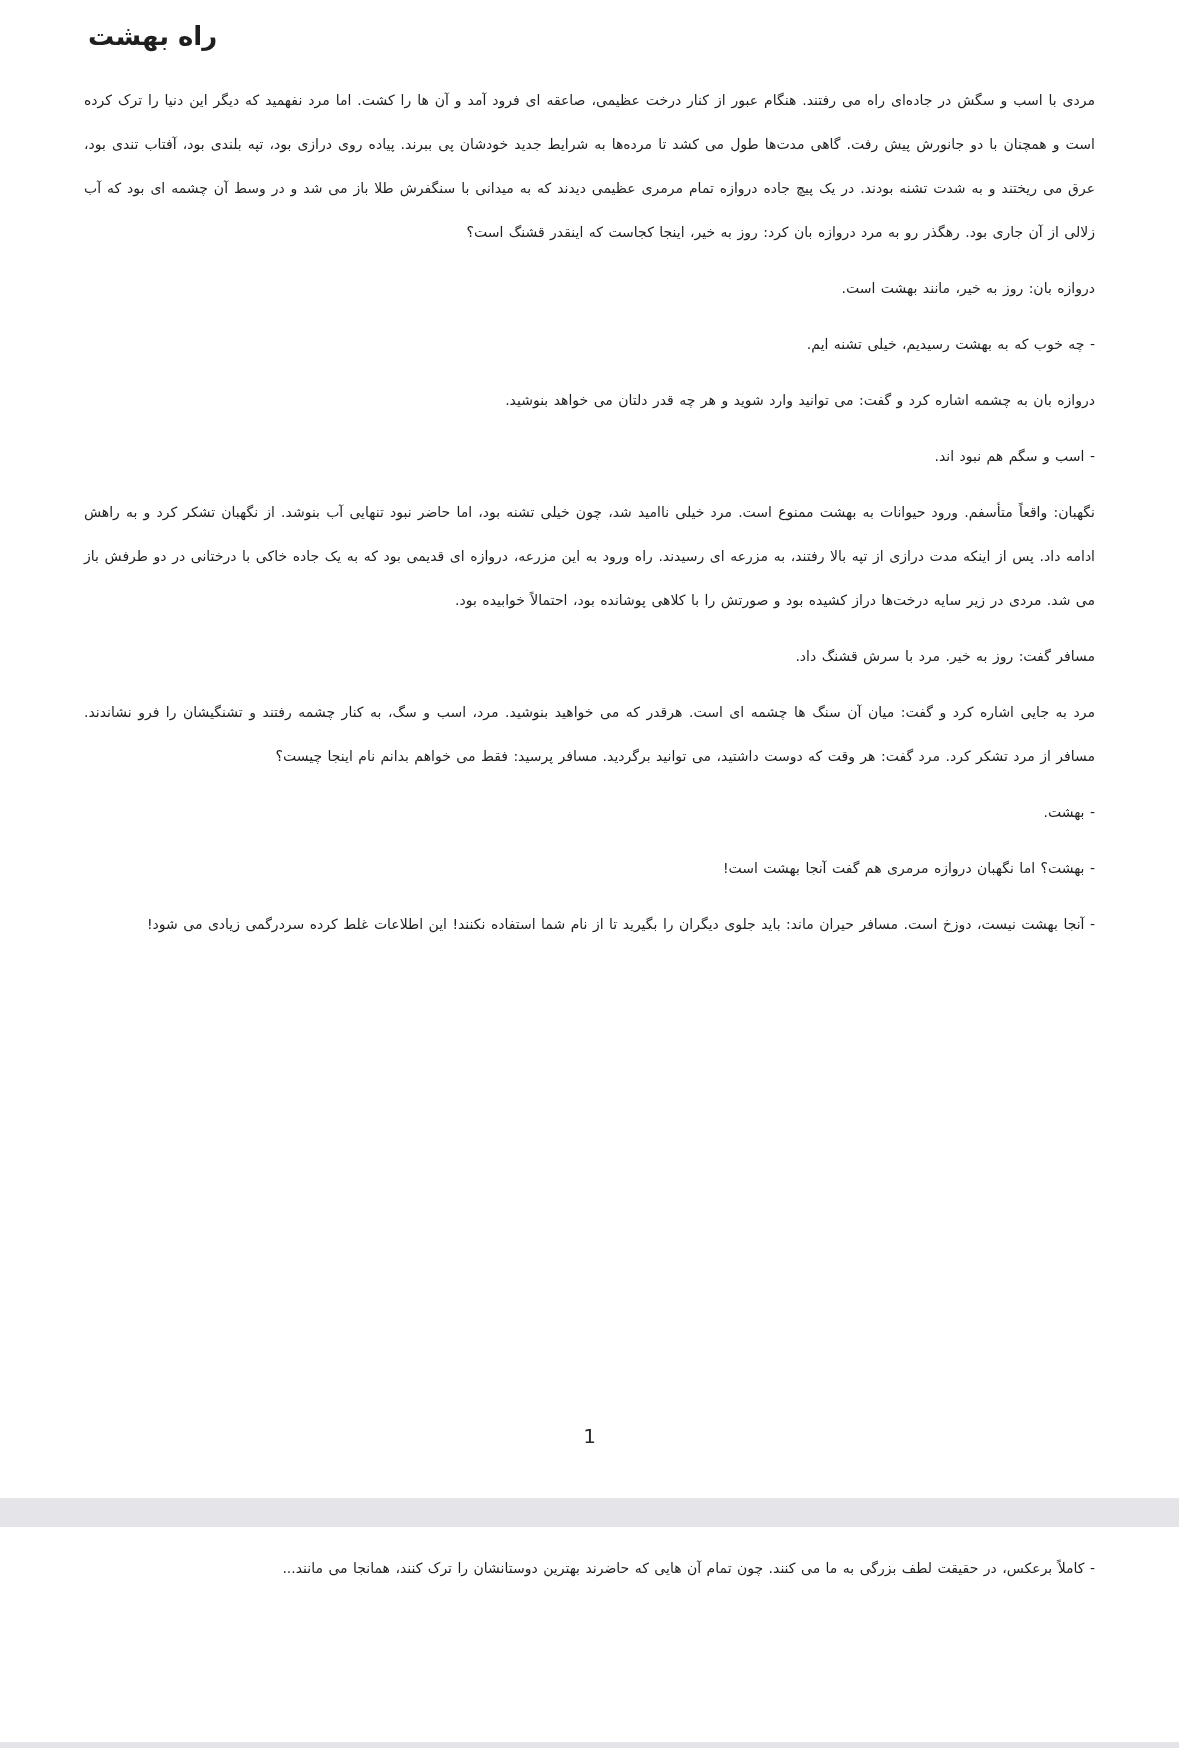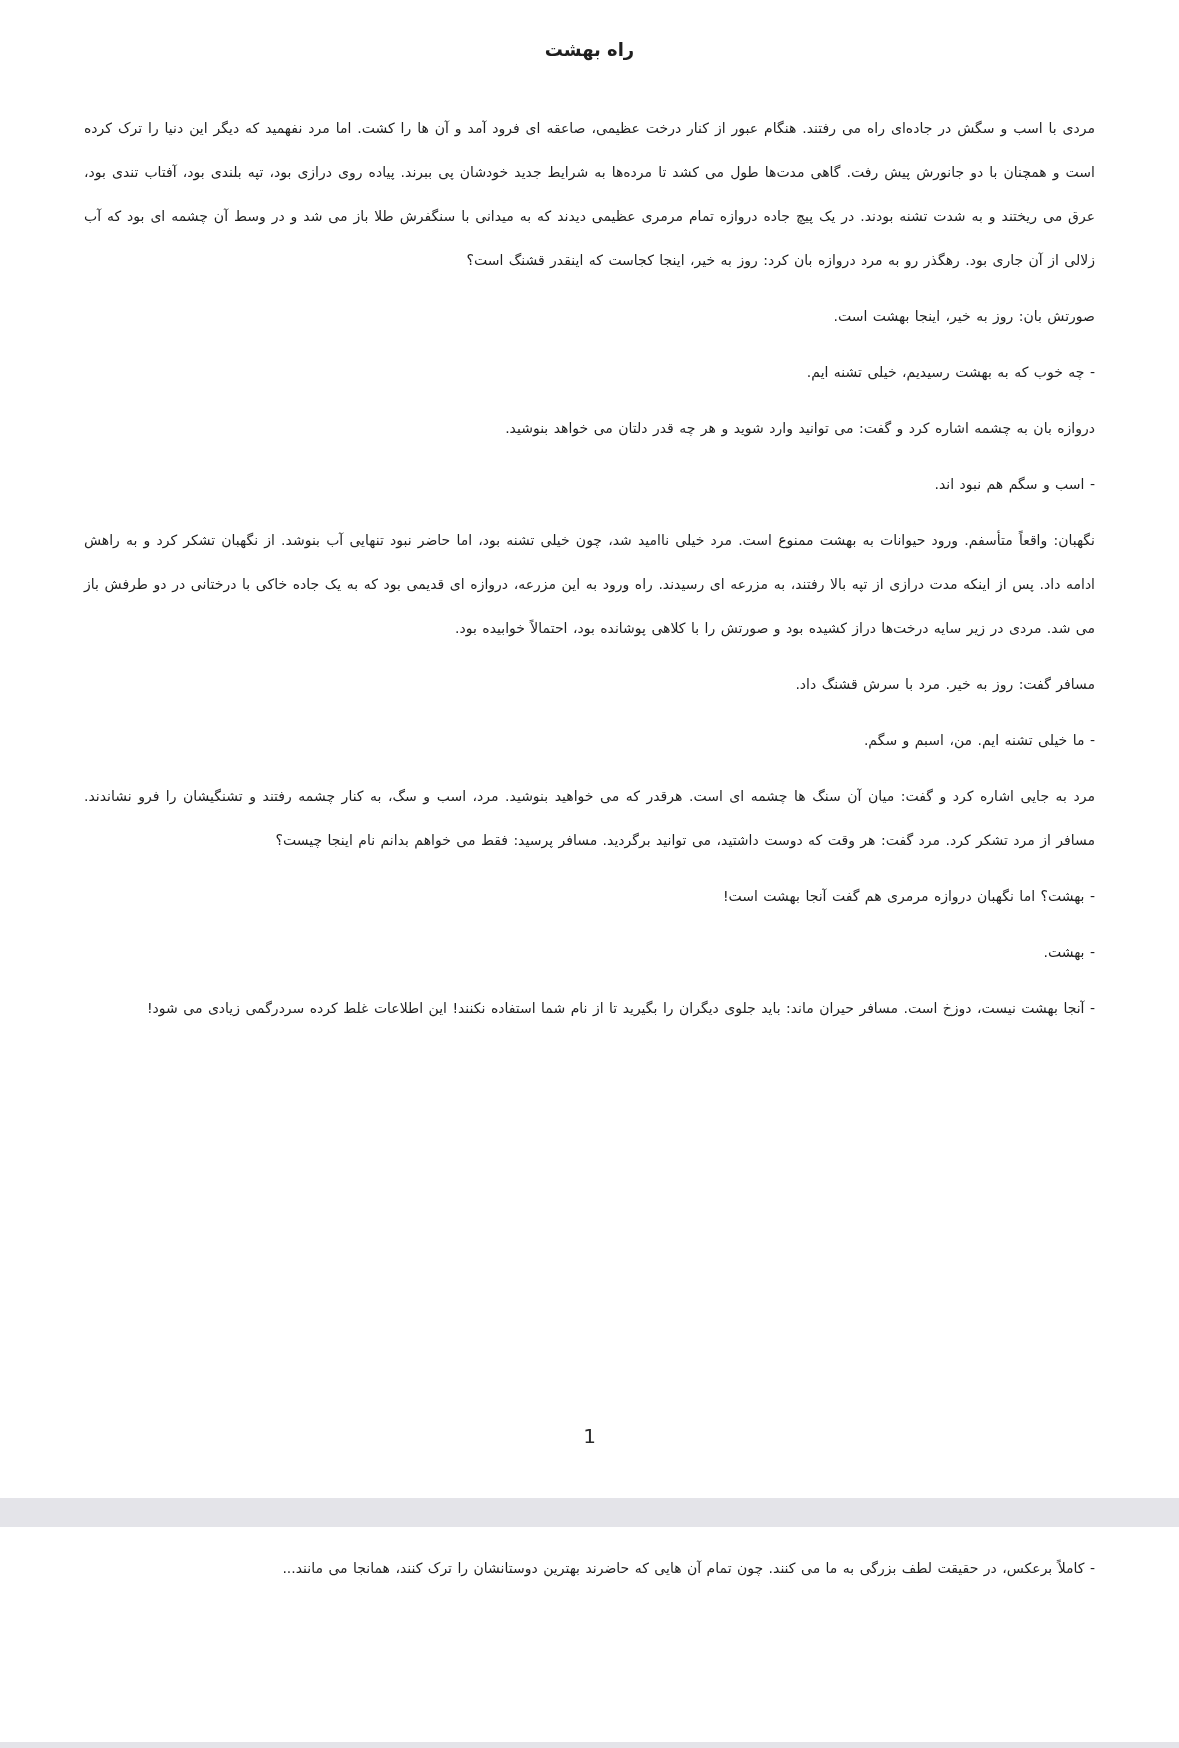--- a/index.html
+++ b/index.html
@@ -28,25 +28,25 @@
     padding-right: 84px;
   }
   .page-one {
     height: 1516px;
     padding-top: 10px;
     display: flex;
     flex-direction: column;
     overflow: hidden;
   }
   .doc-title {
-    margin: 18px;
-    font-size: 18px;
+    margin: 4px;
+    font-size: 26px;
     font-weight: 600;
     line-height: 44px;
-    text-align: center;
+    text-align: left;
   }
   .para {
     margin: 12px 0 0 0;
     font-size: 14px;
     font-weight: 400;
     line-height: 44px;
     text-align: justify;
     text-align-last: right;
     word-spacing: 1px;
   }
@@ -82,39 +82,38 @@
 </head>
 <body>
 
 <div class="viewer">
 
   <section class="page page-one">
     <h1 class="doc-title">راه بهشت</h1>
 
     <p class="para first">مردی با اسب و سگش در جاده‌ای راه می رفتند. هنگام عبور از کنار درخت عظیمی، صاعقه ای فرود آمد و آن ها را کشت. اما مرد نفهمید که دیگر این دنیا را ترک کرده است و همچنان با دو جانورش پیش رفت. گاهی مدت‌ها طول می کشد تا مرده‌ها به شرایط جدید خودشان پی ببرند. پیاده روی درازی بود، تپه بلندی بود، آفتاب تندی بود، عرق می ریختند و به شدت تشنه بودند. در یک پیچ جاده دروازه تمام مرمری عظیمی دیدند که به میدانی با سنگفرش طلا باز می شد و در وسط آن چشمه ای بود که آب زلالی از آن جاری بود. رهگذر رو به مرد دروازه بان کرد: روز به خیر، اینجا کجاست که اینقدر قشنگ است؟</p>
 
-    <p class="para">صورتش بان: روز به خیر، اینجا بهشت است.</p>
+    <p class="para">دروازه بان: روز به خیر، مانند بهشت است.</p>
 
     <p class="para">- چه خوب که به بهشت رسیدیم، خیلی تشنه ایم.</p>
 
     <p class="para">دروازه بان به چشمه اشاره کرد و گفت: می توانید وارد شوید و هر چه قدر دلتان می خواهد بنوشید.</p>
 
     <p class="para">- اسب و سگم هم نبود اند.</p>
 
     <p class="para">نگهبان: واقعاً متأسفم. ورود حیوانات به بهشت ممنوع است. مرد خیلی ناامید شد، چون خیلی تشنه بود، اما حاضر نبود تنهایی آب بنوشد. از نگهبان تشکر کرد و به راهش ادامه داد. پس از اینکه مدت درازی از تپه بالا رفتند، به مزرعه ای رسیدند. راه ورود به این مزرعه، دروازه ای قدیمی بود که به یک جاده خاکی با درختانی در دو طرفش باز می شد. مردی در زیر سایه درخت‌ها دراز کشیده بود و صورتش را با کلاهی پوشانده بود، احتمالاً خوابیده بود.</p>
 
     <p class="para">مسافر گفت: روز به خیر. مرد با سرش قشنگ داد.</p>
 
-    <p class="para">- ما خیلی تشنه ایم. من، اسبم و سگم.</p>
 
     <p class="para">مرد به جایی اشاره کرد و گفت: میان آن سنگ ها چشمه ای است. هرقدر که می خواهید بنوشید. مرد، اسب و سگ، به کنار چشمه رفتند و تشنگیشان را فرو نشاندند. مسافر از مرد تشکر کرد. مرد گفت: هر وقت که دوست داشتید، می توانید برگردید. مسافر پرسید: فقط می خواهم بدانم نام اینجا چیست؟</p>
 
+    <p class="para">- بهشت.</p>
+
     <p class="para">- بهشت؟ اما نگهبان دروازه مرمری هم گفت آنجا بهشت است!</p>
-
-    <p class="para">- بهشت.</p>
 
     <p class="para">- آنجا بهشت نیست، دوزخ است. مسافر حیران ماند: باید جلوی دیگران را بگیرید تا از نام شما استفاده نکنند! این اطلاعات غلط کرده سردرگمی زیادی می شود!</p>
 
     <div class="page-number">1</div>
   </section>
 
   <div class="separator"></div>
 
   <section class="page page-two">
     <p class="para">- کاملاً برعکس، در حقیقت لطف بزرگی به ما می کنند. چون تمام آن هایی که حاضرند بهترین دوستانشان را ترک کنند، همانجا می مانند...</p>

